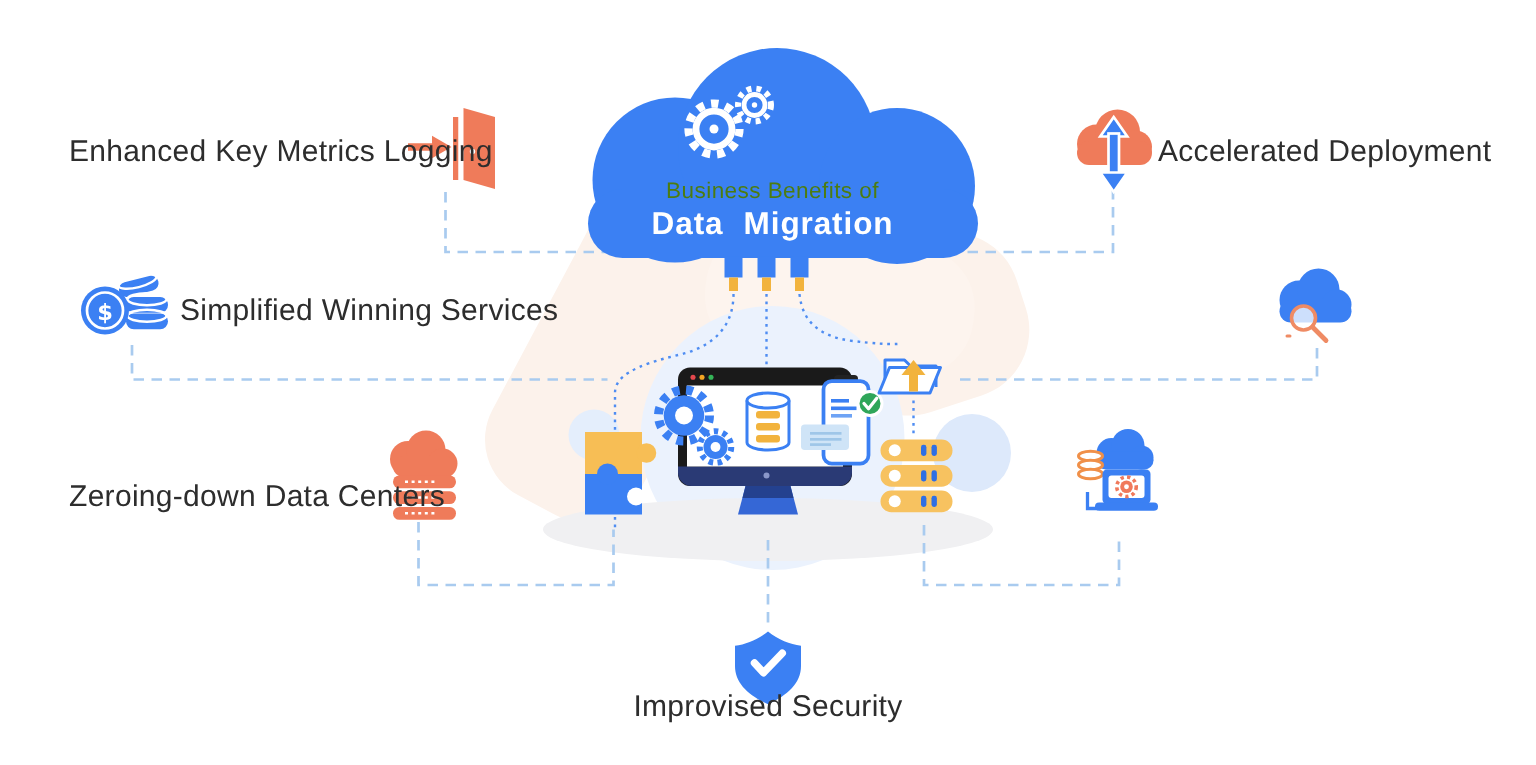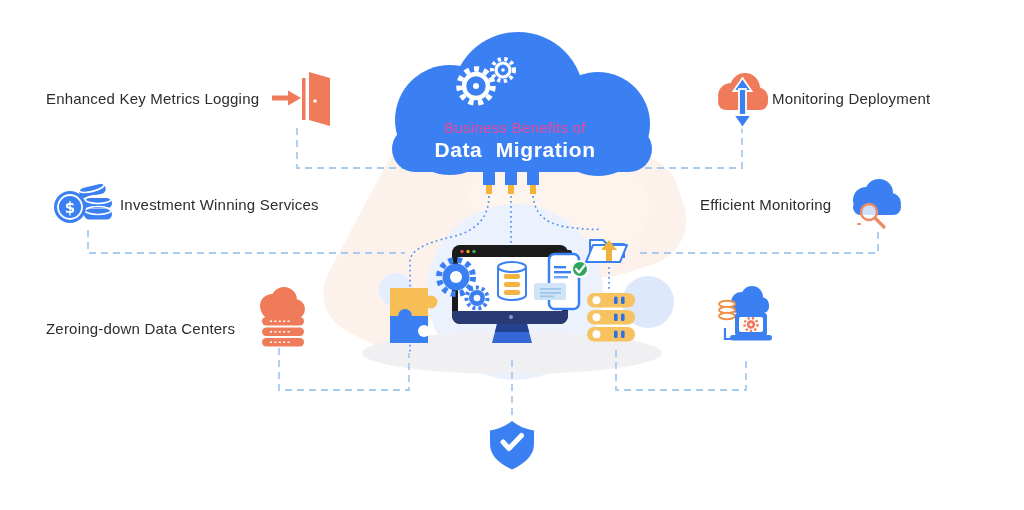--- a/index.html
+++ b/index.html
@@ -1,21 +1,21 @@
 <!DOCTYPE html>
 <html><head>
 <meta charset="utf-8">
 <style>
   html,body{margin:0;padding:0;background:#fff;}
   #stage{position:relative;width:1024px;height:510px;background:#ffffff;overflow:hidden;
          font-family:"Liberation Sans","DejaVu Sans",sans-serif;}
   #art{position:absolute;left:0;top:0;}
-  .lbl{position:absolute;font-size:15px;color:#2d2d2d;letter-spacing:.2px;white-space:nowrap;}
+  .lbl{position:absolute;font-size:20px;color:#2d2d2d;letter-spacing:.2px;white-space:nowrap;}
   .cloud-t1{position:absolute;left:515px;top:119px;transform:translateX(-50%);
-            color:#ec4899;font-size:15px;font-weight:500;letter-spacing:.3px;white-space:nowrap;}
+            color:#4d7c0f;font-size:15px;font-weight:500;letter-spacing:.3px;white-space:nowrap;}
   .cloud-t2{position:absolute;left:515px;top:138px;transform:translateX(-50%);
             color:#fff;font-size:21px;font-weight:700;letter-spacing:.6px;word-spacing:7px;white-space:nowrap;}
 </style>
 </head>
 <body>
 
 <div id="stage">
 
 <svg id="art" width="1024" height="510" viewBox="0 0 1024 510">
 
@@ -242,18 +242,18 @@
   <g>
     <path d="M512,421 c-7,5.5 -14.5,8.5 -22,9.5 v13.5 c0,11.5 9,19.5 22,25.5 c13,-6 22,-14 22,-25.5 v-13.5 c-7.5,-1 -15,-4 -22,-9.5 z" fill="#3b80f3"></path>
     <polyline points="503,442 509,448.5 521.5,435.5" fill="none" stroke="#ffffff" stroke-width="5" stroke-linecap="round" stroke-linejoin="round"></polyline>
   </g>
 </svg>
 
 <div class="cloud-t1">Business Benefits of</div>
 <div class="cloud-t2">Data Migration</div>
 
 <div class="lbl" style="left:46px;top:90px">Enhanced Key Metrics Logging</div>
-<div class="lbl" style="left:120px;top:196px">Investment Winning Services</div>
+<div class="lbl" style="left:120px;top:196px">Simplified Winning Services</div>
 <div class="lbl" style="left:46px;top:320px">Zeroing-down Data Centers</div>
-<div class="lbl" style="left:772px;top:90px">Monitoring Deployment</div>
-<div class="lbl" style="left:700px;top:196px">Efficient Monitoring</div>
+<div class="lbl" style="left:772px;top:90px">Accelerated Deployment</div>
+<div class="lbl" style="left:512px;top:460px;transform:translateX(-50%)">Improvised Security</div>
 
 </div>
 
 </body></html>

